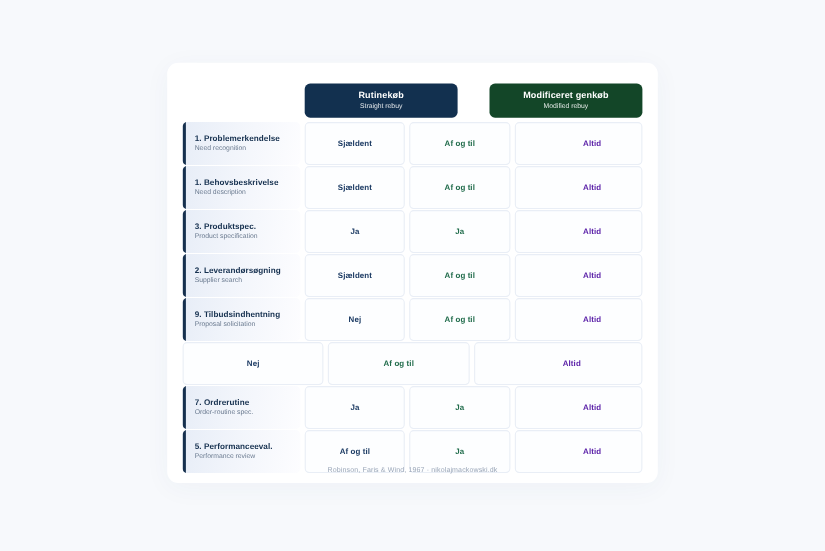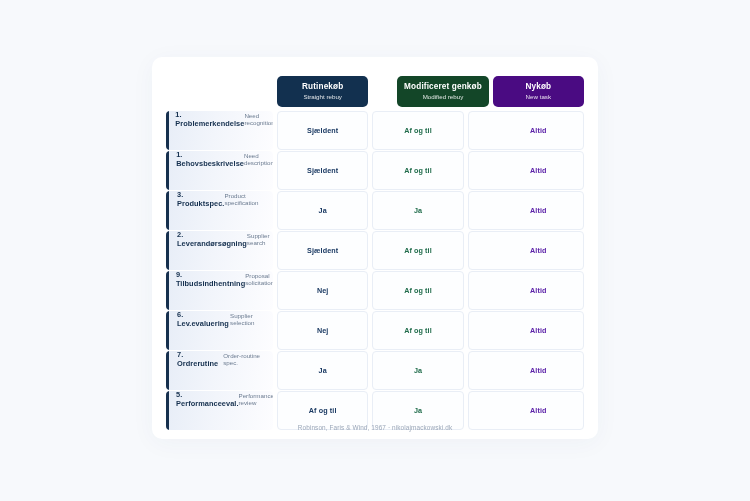--- a/index.html
+++ b/index.html
@@ -84,21 +84,21 @@
 
   
   .row-label {
     position: relative;
     width: 107px;
     flex: 0 0 107px;
     height: 39px;
     border-radius: 4px;
     background: linear-gradient(100deg, #e7edf7 0%, #f2f5fb 45%, #fdfdff 100%);
     display: flex;
-    flex-direction: row;
+    flex-direction: column;
     justify-content: center;
     padding-left: 11px;
     box-sizing: border-box;
     overflow: hidden;
   }
   .row-label::before {
     content: "";
     position: absolute;
     left: 0;
     top: 0;
@@ -167,24 +167,20 @@
       <div class="col-head head-navy">
         <div class="ch-title">Rutinekøb</div>
         <div class="ch-sub">Straight rebuy</div>
       </div>
 
       <div class="col-head head-green">
         <div class="ch-title">Modificeret genkøb</div>
         <div class="ch-sub">Modified rebuy</div>
       </div>
 
-      <div class="col-head head-purple">
-        <div class="ch-title">Nykøb</div>
-        <div class="ch-sub">New task</div>
-      </div>
     </div>
 
     <div class="grid-row">
       <div class="row-label">
         <div class="rl-title">1. Problemerkendelse</div>
         <div class="rl-sub">Need recognition</div>
       </div>
       <div class="cell val-navy">Sjældent</div>
       <div class="cell val-green">Af og til</div>
       <div class="cell val-purple">Altid</div>
@@ -224,24 +220,20 @@
       <div class="row-label">
         <div class="rl-title">9. Tilbudsindhentning</div>
         <div class="rl-sub">Proposal solicitation</div>
       </div>
       <div class="cell val-navy">Nej</div>
       <div class="cell val-green">Af og til</div>
       <div class="cell val-purple">Altid</div>
     </div>
 
     <div class="grid-row">
-      <div class="row-label">
-        <div class="rl-title">6. Lev.evaluering</div>
-        <div class="rl-sub">Supplier selection</div>
-      </div>
       <div class="cell val-navy">Nej</div>
       <div class="cell val-green">Af og til</div>
       <div class="cell val-purple">Altid</div>
     </div>
 
     <div class="grid-row">
       <div class="row-label">
         <div class="rl-title">7. Ordrerutine</div>
         <div class="rl-sub">Order-routine spec.</div>
       </div>

